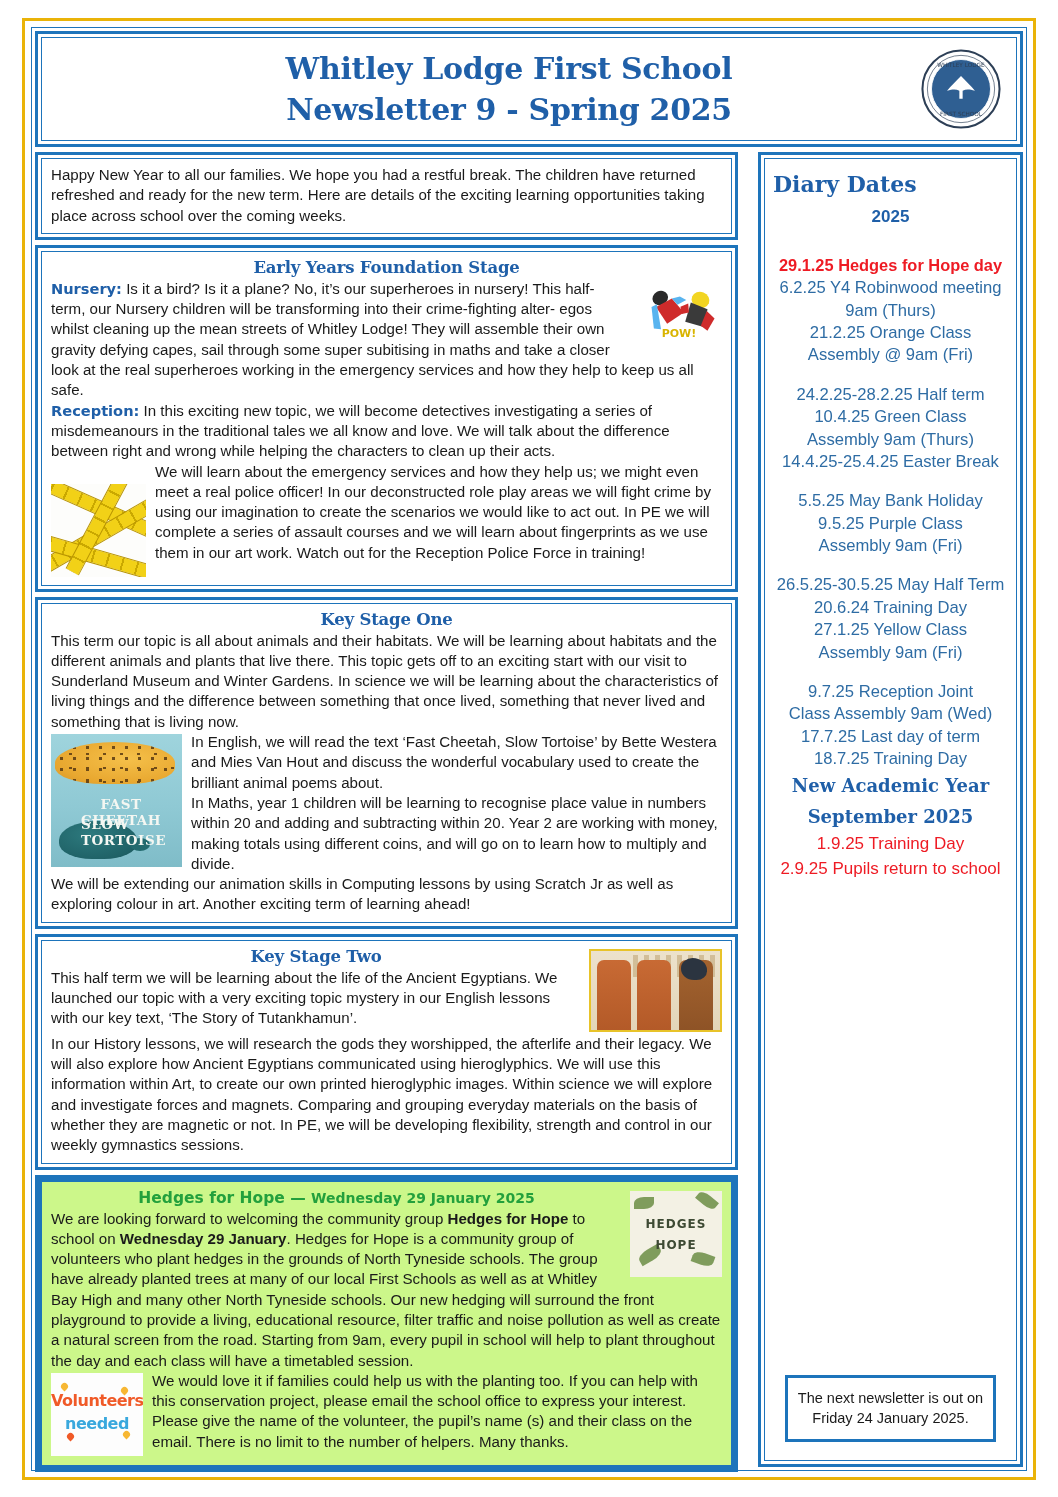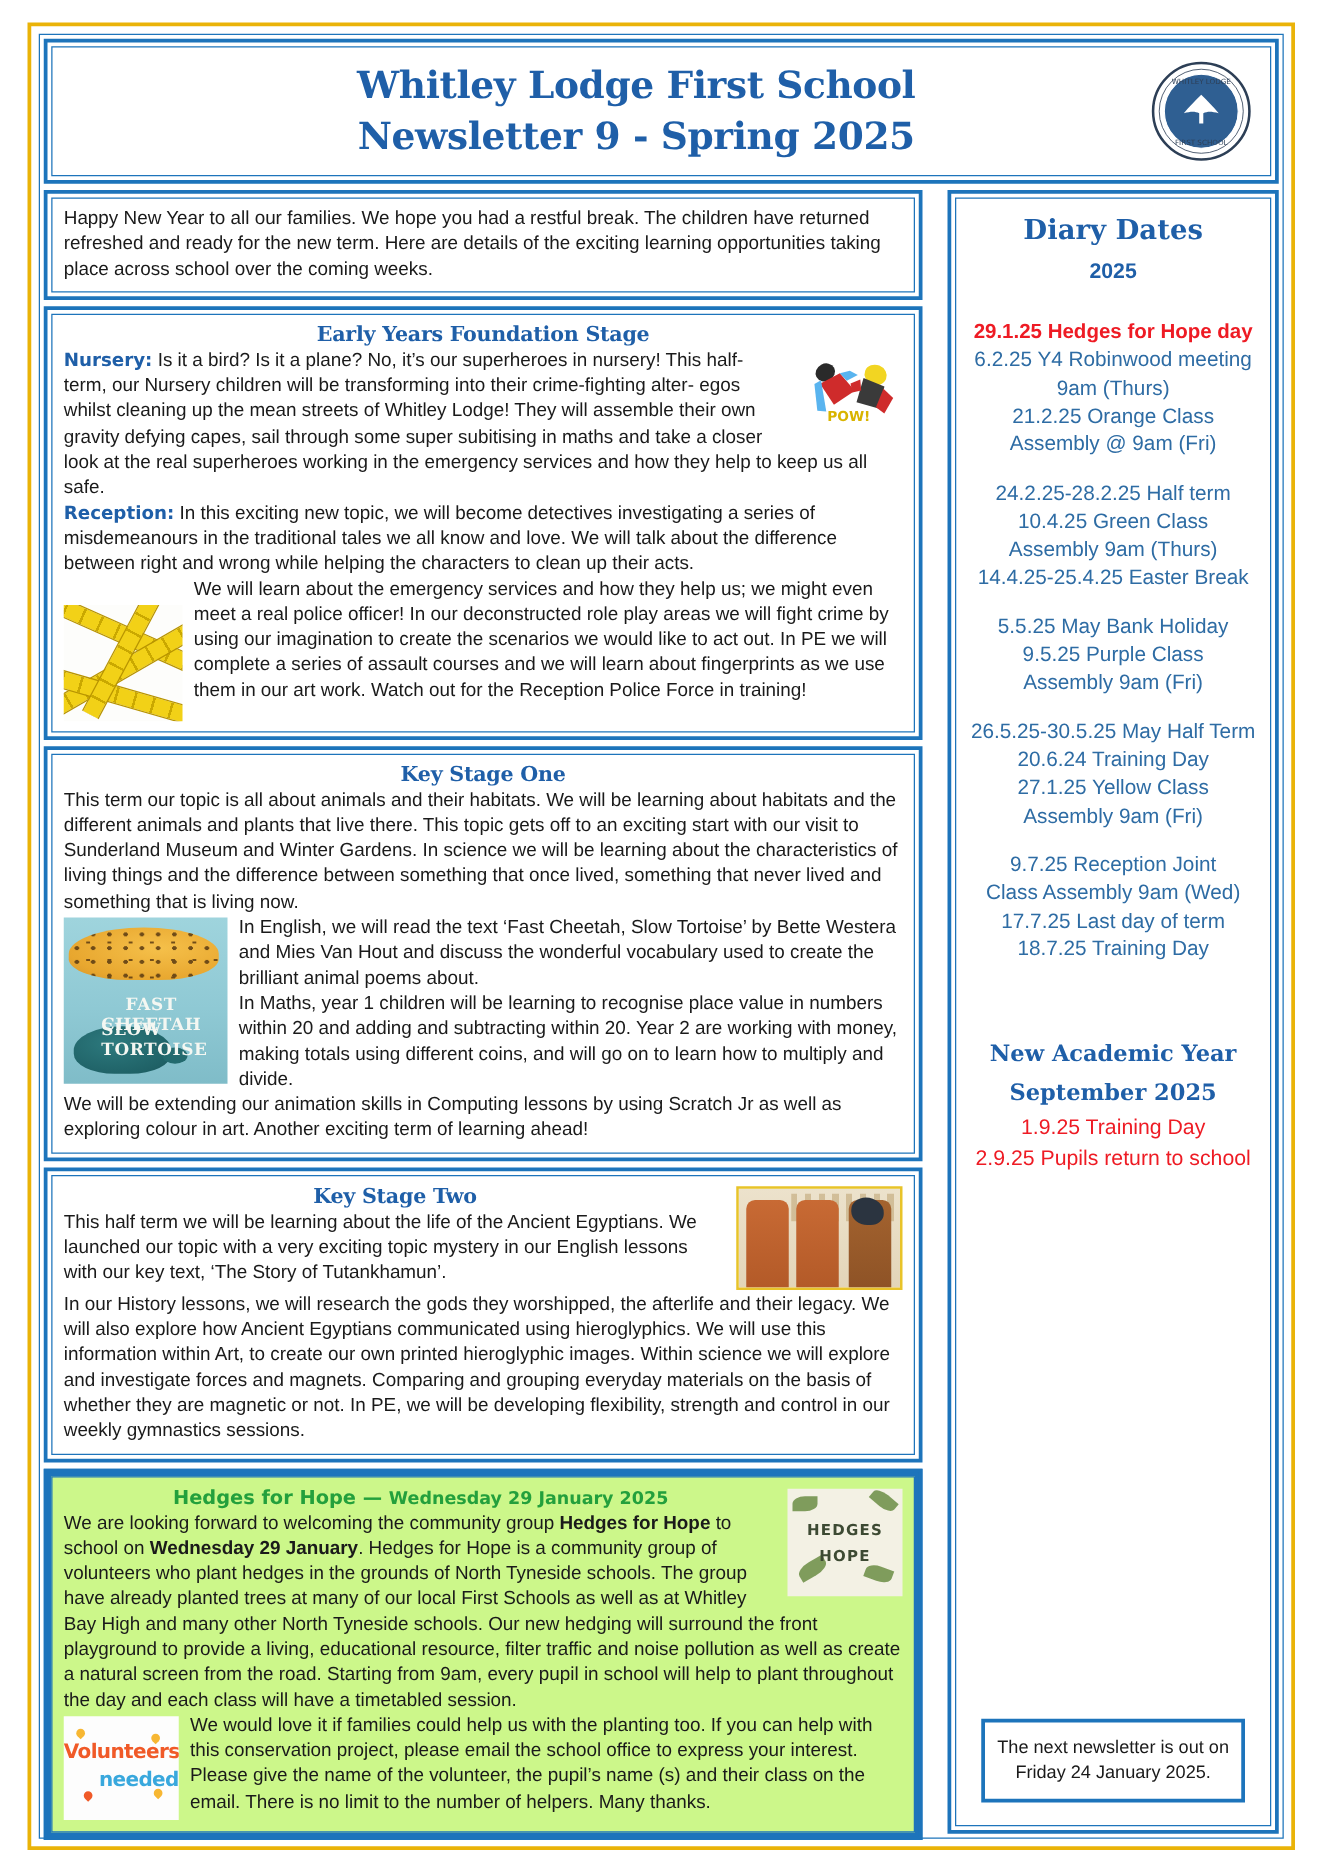--- a/index.html
+++ b/index.html
@@ -251,21 +251,21 @@
   .leaf {
     position: absolute;
     background: #7f9c5c;
     border-radius: 50% 0 50% 0;
   }
   
   .pic-vol {
     width: 92px; height: 83px;
     background: #fdfdfd;
     position: relative;
-    text-align: right;
+    text-align: center;
     overflow: hidden;
   }
   .vol1, .vol2 {
     position: relative;
     font-family: "DejaVu Sans", sans-serif;
     font-weight: bold;
     font-size: 16px;
     letter-spacing: -0.5px;
   }
   .vol1 { color: #f05a28; margin-top: 18px; }
@@ -300,21 +300,21 @@
     margin: 0 0 2px 0;
   }
   .green-title .t2 { font-size: 14px; }
 
   
   .diary-title {
     font-family: "DejaVu Serif", serif;
     font-weight: bold;
     font-size: 22px;
     color: #1f5fa8;
-    text-align: center;
+    text-align: left;
     margin: 2px 0 10px;
   }
   .diary-year {
     font-family: "Liberation Sans", sans-serif;
     font-weight: bold;
     font-size: 17px;
     color: #1f5fa8;
     text-align: center;
     margin-bottom: 28px;
   }
@@ -325,21 +325,21 @@
     text-align: center;
     line-height: 1.29;
     margin-bottom: 1px;
   }
   .diary-entry.red {
     color: #ee1b24;
     font-weight: bold;
     font-size: 16.4px;
   }
   .diary-gap { height: 17px; }
-  .nay-wrap { margin-top: 58px; }
+  .nay-wrap { }
   .nay-line {
     font-family: "DejaVu Serif", serif;
     font-weight: bold;
     font-size: 18px;
     color: #1f5fa8;
     text-align: center;
     line-height: 1.72;
   }
   .nay-red {
     font-family: "Liberation Sans", sans-serif;

